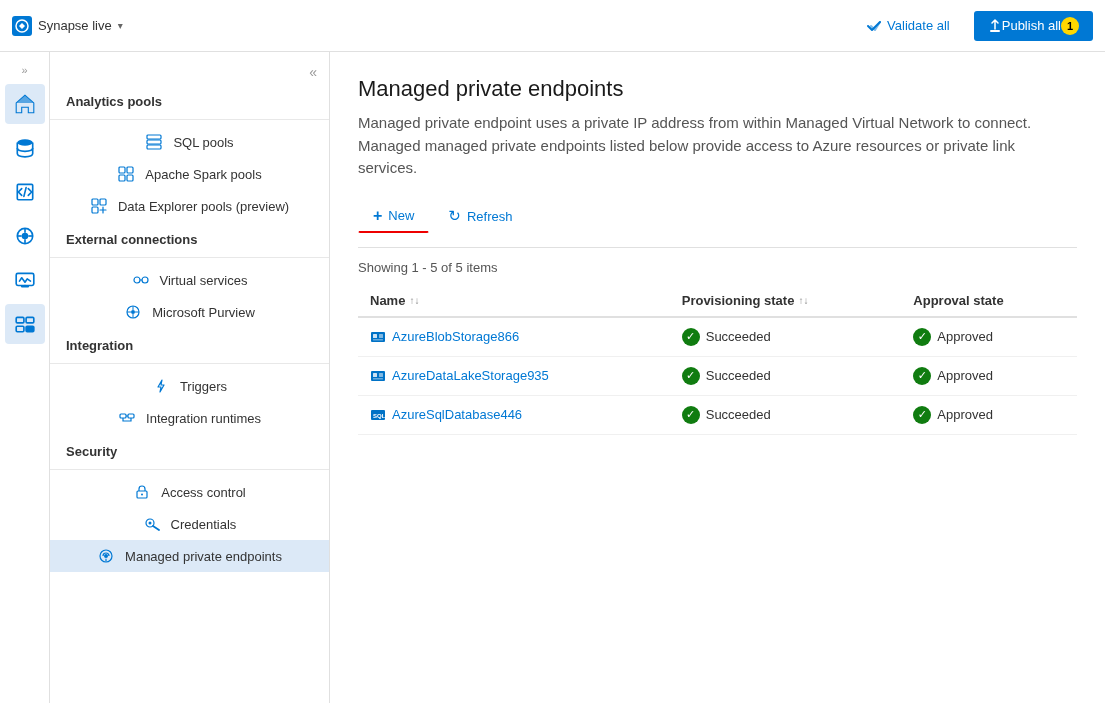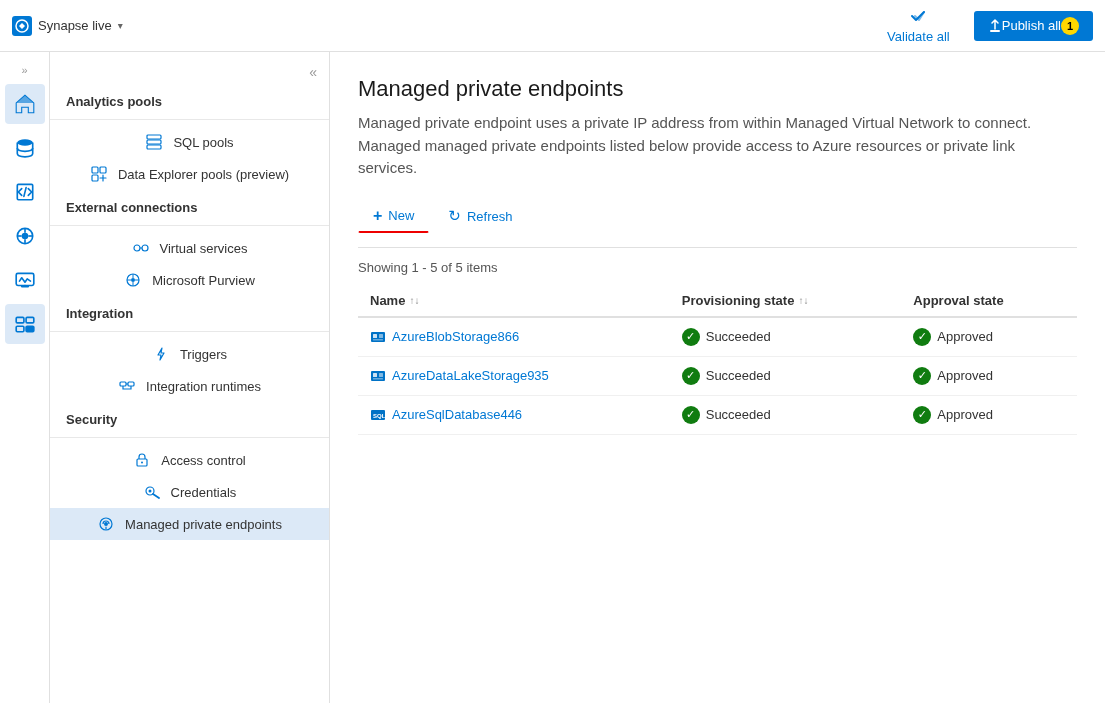--- a/index.html
+++ b/index.html
@@ -15,21 +15,21 @@
     }
     .topbar-workspace .synapse-icon {
       width: 20px; height: 20px;
       background: #0078d4; border-radius: 3px;
       display: flex; align-items: center; justify-content: center;
       color: white; font-size: 10px; font-weight: bold;
     }
     .topbar-divider { flex: 1; }
     .validate-btn {
       display: flex; align-items: center; gap: 5px; padding: 5px 12px;
-      border: none; background: transparent; color: #0078d4; font-size: 13px; cursor: pointer; flex-direction: column;
+      border: none; background: transparent; color: #0078d4; font-size: 13px; cursor: pointer;
     }
     .publish-btn {
       display: flex; align-items: center; padding: 6px 14px;
       border: none; background: #0078d4; color: white; font-size: 13px; cursor: pointer;
       border-radius: 3px;
     }
     .badge {
       background: #ffd700; color: #000; border-radius: 50%; width: 18px; height: 18px;
       display: inline-flex; align-items: center; justify-content: center; font-size: 11px; font-weight: bold;
     }
@@ -191,20 +191,31 @@
     <hr class="sidebar-divider">
     <div class="sidebar-item">
       <div class="si-icon">
         <svg width="16" height="16" viewBox="0 0 16 16">
           <rect x="1" y="1" width="14" height="4" rx="1" fill="none" stroke="#0078d4" stroke-width="1.2"></rect>
           <rect x="1" y="6" width="14" height="4" rx="1" fill="none" stroke="#0078d4" stroke-width="1.2"></rect>
           <rect x="1" y="11" width="14" height="4" rx="1" fill="none" stroke="#0078d4" stroke-width="1.2"></rect>
         </svg>
       </div>
       <span>SQL pools</span>
+    </div>
+    <div class="sidebar-item">
+      <div class="si-icon">
+        <svg width="16" height="16" viewBox="0 0 16 16">
+          <rect x="1" y="1" width="6" height="6" rx="1" fill="none" stroke="#0078d4" stroke-width="1.2"></rect>
+          <rect x="9" y="1" width="6" height="6" rx="1" fill="none" stroke="#0078d4" stroke-width="1.2"></rect>
+          <rect x="1" y="9" width="6" height="6" rx="1" fill="none" stroke="#0078d4" stroke-width="1.2"></rect>
+          <rect x="9" y="9" width="6" height="6" rx="1" fill="none" stroke="#0078d4" stroke-width="1.2"></rect>
+        </svg>
+      </div>
+      <span>Apache Spark pools</span>
     </div>
     <div class="sidebar-item">
       <div class="si-icon">
         <svg width="16" height="16" viewBox="0 0 16 16">
           <rect x="1" y="1" width="6" height="6" rx="1" fill="none" stroke="#0078d4" stroke-width="1.2"></rect>
           <rect x="9" y="1" width="6" height="6" rx="1" fill="none" stroke="#0078d4" stroke-width="1.2"></rect>
           <rect x="1" y="9" width="6" height="6" rx="1" fill="none" stroke="#0078d4" stroke-width="1.2"></rect>
           <path d="M9 12 L15 12 M12 9 L12 15" stroke="#0078d4" stroke-width="1.2" stroke-linecap="round"></path>
         </svg>
       </div>

